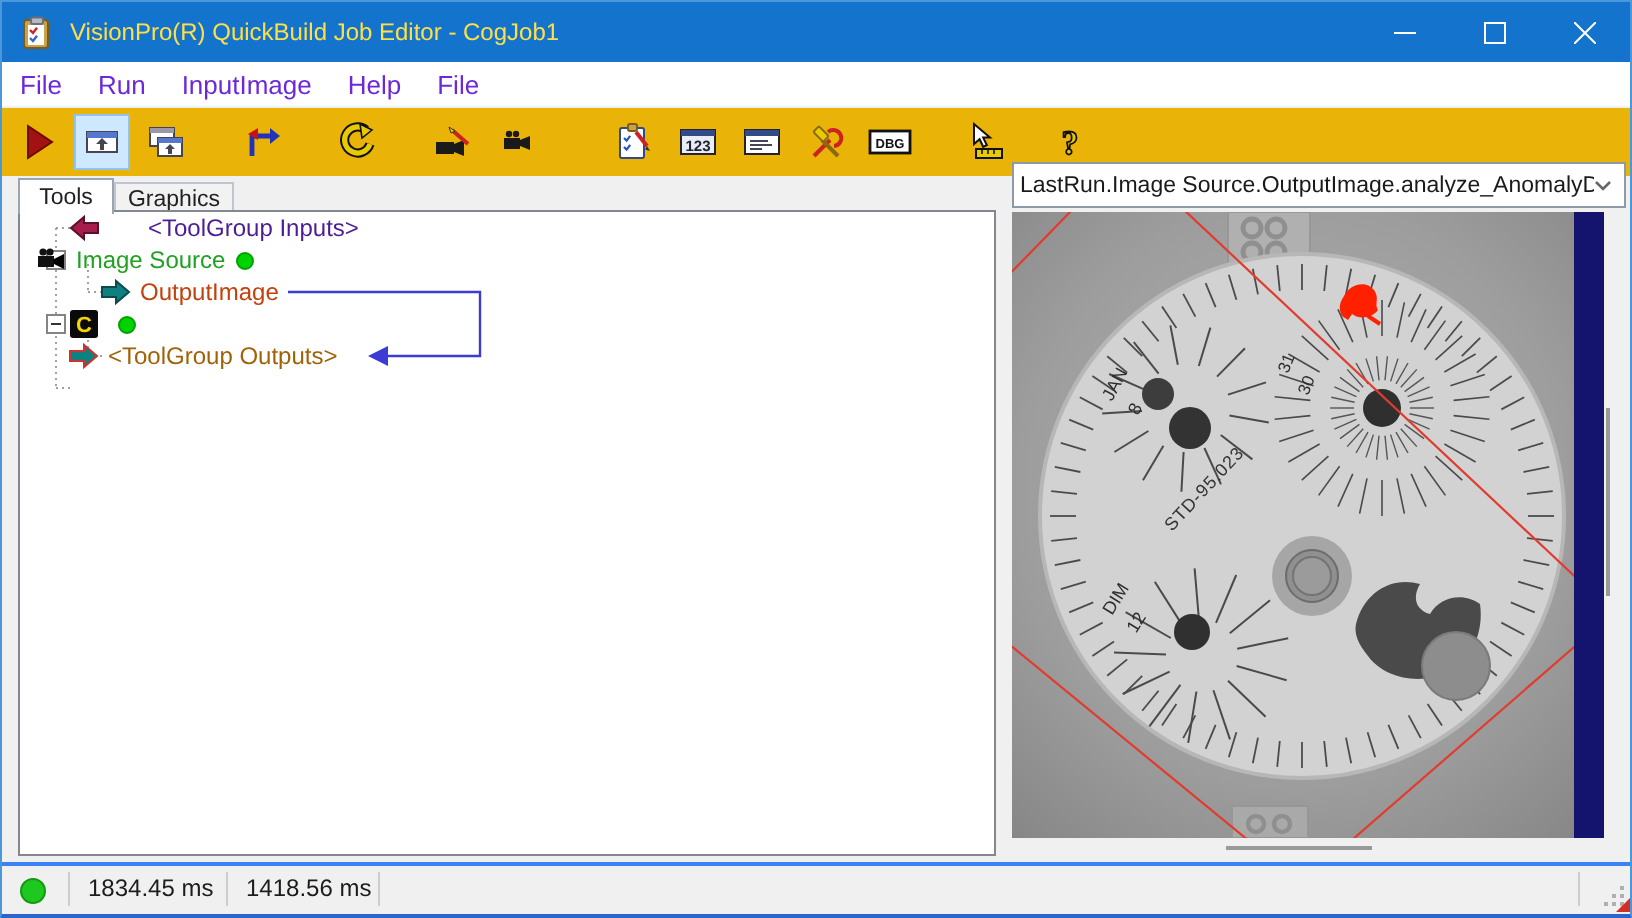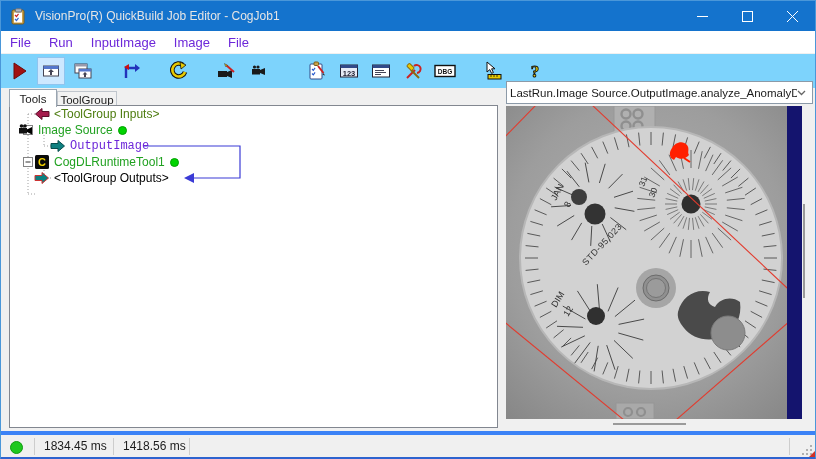--- a/index.html
+++ b/index.html
@@ -1,26 +1,26 @@
 <!DOCTYPE html>
 <html><head>
 <meta charset="utf-8">
 <style>
   html,body{margin:0;padding:0;background:#cfd8e2;font-family:"Liberation Sans",sans-serif;}
   #win{position:relative;width:814px;height:456px;background:#f0f0f0;border:1px solid #4a97d9;border-bottom:3px solid #2e63cf;overflow:hidden;}
   
   #titlebar{position:absolute;left:0;top:0;width:100%;height:30px;background:#1473cd;display:flex;align-items:center;}
   #titlebar .appicon{margin-left:9px;width:17px;height:17px;flex:0 0 auto;}
-  #titlebar .title{color:#e5e5e5;font-size:12px;margin-left:8px;flex:1 1 auto;white-space:nowrap;}
+  #titlebar .title{color:#fde047;font-size:12px;margin-left:8px;flex:1 1 auto;white-space:nowrap;}
   .winbtn{width:45px;height:30px;display:flex;align-items:center;justify-content:center;flex:0 0 auto;}
   
   #menubar{position:absolute;left:0;top:30px;width:100%;height:22px;background:#ffffff;display:flex;align-items:center;border-bottom:1px solid #f0f0f0;}
   .menuitem{font-size:13px;color:#6d28d9;padding:2px 9px;}
   
-  #toolbar{position:absolute;left:0;top:53px;width:100%;height:34px;background:#7dd3fc;display:flex;align-items:center;}
+  #toolbar{position:absolute;left:0;top:53px;width:100%;height:34px;background:#eab308;display:flex;align-items:center;}
   .tbtn{width:26px;height:26px;display:flex;align-items:center;justify-content:center;margin-left:4px;border:1px solid transparent;}
   .tbtn.sel{background:#cde8ff;border:1px solid #8fc4ef;}
   .gap{width:10px;} .biggap{width:16px;}
   
   .tab{position:absolute;top:88px;height:17px;font-size:11.5px;color:#222;display:flex;align-items:center;justify-content:center;}
   #tab-tools{left:8px;width:46px;background:#fff;border:1px solid #9aa5b1;border-bottom:none;z-index:2;}
   #tab-graphics{left:56px;width:58px;background:#f2f2f2;border:1px solid #c0c6cd;border-bottom:none;height:15px;top:90px;}
   
   #tree{position:absolute;left:8px;top:104px;width:487px;height:321px;background:#fff;border:1px solid #828790;overflow:hidden;}
   #treeoverlay{position:absolute;left:0;top:0;z-index:0;}
@@ -28,21 +28,21 @@
   .ticon{width:16px;height:16px;margin-right:4px;flex:0 0 auto;}
   .gdot{width:7px;height:7px;border-radius:50%;background:#00d400;border:1px solid #00a000;margin-left:5px;}
   
   #combo{position:absolute;left:505px;top:80px;width:305px;height:21px;background:#fff;border:1px solid #8c9aa8;display:flex;align-items:center;}
   #combo .cval{font-size:11.5px;color:#1a1a1a;margin-left:3px;flex:1 1 auto;white-space:nowrap;overflow:hidden;}
   #combo .chev{margin-right:6px;flex:0 0 auto;}
   #imgdisp{position:absolute;left:505px;top:105px;width:296px;height:313px;}
   #vthumb{position:absolute;left:802px;top:203px;width:2px;height:94px;background:#9a9a9a;}
   #hthumb{position:absolute;left:612px;top:422px;width:73px;height:2px;background:#9a9a9a;}
   
-  #statusbar{position:absolute;left:0;top:430px;width:100%;height:23px;background:#f0f0f0;border-top:4px solid #3b82f6;}
+  #statusbar{position:absolute;left:0;top:430px;width:100%;height:23px;background:#f0f0f0;border-top:2px solid #3b82f6;}
   .sep{position:absolute;top:3px;width:1px;height:17px;background:#cdcdcd;}
   .stext{position:absolute;top:4px;font-size:12px;color:#1c1c1c;}
   #sdot{position:absolute;left:9px;top:6px;width:11px;height:11px;border-radius:50%;background:#1ec81e;border:1px solid #0f9a0f;}
   #grip{position:absolute;right:1px;bottom:1px;width:12px;height:12px;}
   #gripred{position:absolute;right:0;bottom:0;width:0;height:0;border-left:7px solid transparent;border-bottom:7px solid #d03025;}
 </style>
 </head>
 <body>
 
 <div id="win">
@@ -70,21 +70,21 @@
       <svg width="11" height="11" viewBox="0 0 11 11">
           <path d="M0,0 L11,11 M11,0 L0,11" stroke="#fff" stroke-width="1"></path>
         </svg>
     </div>
   </div>
 
   <div id="menubar">
     <span class="menuitem">File</span>
     <span class="menuitem">Run</span>
     <span class="menuitem">InputImage</span>
-    <span class="menuitem">Image</span>
+    <span class="menuitem">Help</span>
     <span class="menuitem">File</span>
   </div>
 
   <div id="toolbar">
     <div class="tbtn">
       <svg width="20" height="20" viewBox="0 0 20 20">
           <polygon points="5,2 17,10 5,18" fill="#a21212" stroke="#6d0a0a"></polygon>
         </svg>
     </div>
     <div class="tbtn sel">
@@ -190,21 +190,21 @@
     </div>
     <div class="gap"></div>
     <div class="tbtn">
       <svg width="20" height="20" viewBox="0 0 20 20">
         <text x="10" y="16" font-size="17" font-weight="bold" text-anchor="middle" fill="#e8ca00" stroke="#111" stroke-width="0.9" font-family="Liberation Serif,serif">?</text>
         </svg>
     </div>
   </div>
 
   <div class="tab" id="tab-tools">Tools</div>
-  <div class="tab" id="tab-graphics">ToolGroup</div>
+  <div class="tab" id="tab-graphics">Graphics</div>
 
   <div id="tree">
     <svg id="treeoverlay" width="487" height="321">
       <g stroke="#a0a0a0" stroke-dasharray="1,2" fill="none">
         <line x1="18" y1="8" x2="18" y2="88"></line>
         <line x1="18" y1="8" x2="25" y2="8"></line>
         <line x1="18" y1="88" x2="25" y2="88"></line>
         <line x1="34" y1="26" x2="34" y2="40"></line>
           <line x1="34" y1="40" x2="41" y2="40"></line>
         <line x1="34" y1="58" x2="34" y2="72"></line>
@@ -221,51 +221,50 @@
       <g>
         <path d="M134,40 H230 V72 H183" fill="none" stroke="#3b3bd6" stroke-width="1.2"></path>
         <polygon points="174,72 184,67 184,77" fill="#3b3bd6"></polygon>
       </g>
     </svg>
 
     <div class="trow" style="padding-left:24px">
       <svg class="ticon" viewBox="0 0 16 16">
         <polygon points="15,5.5 8,5.5 8,2.5 1.5,8 8,13.5 8,10.5 15,10.5" fill="#a61c4d" stroke="#5c0f2b"></polygon>
         </svg>
-      <span style="color: #4d7c0f;">&lt;ToolGroup Inputs&gt;</span>
+      <span style="color: #4c1d95; margin-left: 20px;">&lt;ToolGroup Inputs&gt;</span>
     </div>
     <div class="trow" style="padding-left:8px">
       <svg class="ticon" viewBox="0 0 16 16">
         <rect x="1" y="6" width="8" height="5.5" fill="#111"></rect>
           <polygon points="9,7.5 14,5 14,12.5 9,10"></polygon>
         <circle cx="3.5" cy="4" r="1.8" fill="#111"></circle>
           <circle cx="7" cy="4" r="1.8" fill="#111"></circle>
         </svg>
       <span style="color: rgb(33, 161, 33);">Image Source</span>
       <span class="gdot"></span>
     </div>
     <div class="trow" style="padding-left:40px">
       <svg class="ticon" viewBox="0 0 16 16">
         <polygon points="1,5.5 8,5.5 8,2.5 14.5,8 8,13.5 8,10.5 1,10.5" fill="#0e8080" stroke="#074d4d"></polygon>
         </svg>
-      <span style="color: #6d28d9; font-family: Liberation Mono, monospace;">OutputImage</span>
+      <span style="color: #c2410c;">OutputImage</span>
     </div>
     <div class="trow" style="padding-left:24px">
       <svg class="ticon" viewBox="0 0 16 16">
         <rect x="1" y="1" width="14" height="14" rx="1.5" fill="#0a0a0a"></rect>
         <text x="8" y="12" font-size="11" font-weight="bold" text-anchor="middle" fill="#f5d400" font-family="Liberation Sans,sans-serif">C</text>
         </svg>
-      <span style="color: rgb(33, 161, 33);">CogDLRuntimeTool1</span>
       <span class="gdot"></span>
     </div>
     <div class="trow" style="padding-left:24px">
       <svg class="ticon" viewBox="0 0 16 16">
         <polygon points="1,5.5 8,5.5 8,2.5 14.5,8 8,13.5 8,10.5 1,10.5" fill="#0e8080" stroke="#cc3333"></polygon>
         </svg>
-      <span style="color: #000000;">&lt;ToolGroup Outputs&gt;</span>
+      <span style="color: #a16207;">&lt;ToolGroup Outputs&gt;</span>
     </div>
   </div>
 
   <div id="combo">
     <span class="cval">LastRun.Image Source.OutputImage.analyze_AnomalyDete</span>
     <svg class="chev" width="9" height="6" viewBox="0 0 9 6">
       <polyline points="1,1 4.5,4.5 8,1" fill="none" stroke="#666" stroke-width="1.3"></polyline>
       </svg>
   </div>
 

